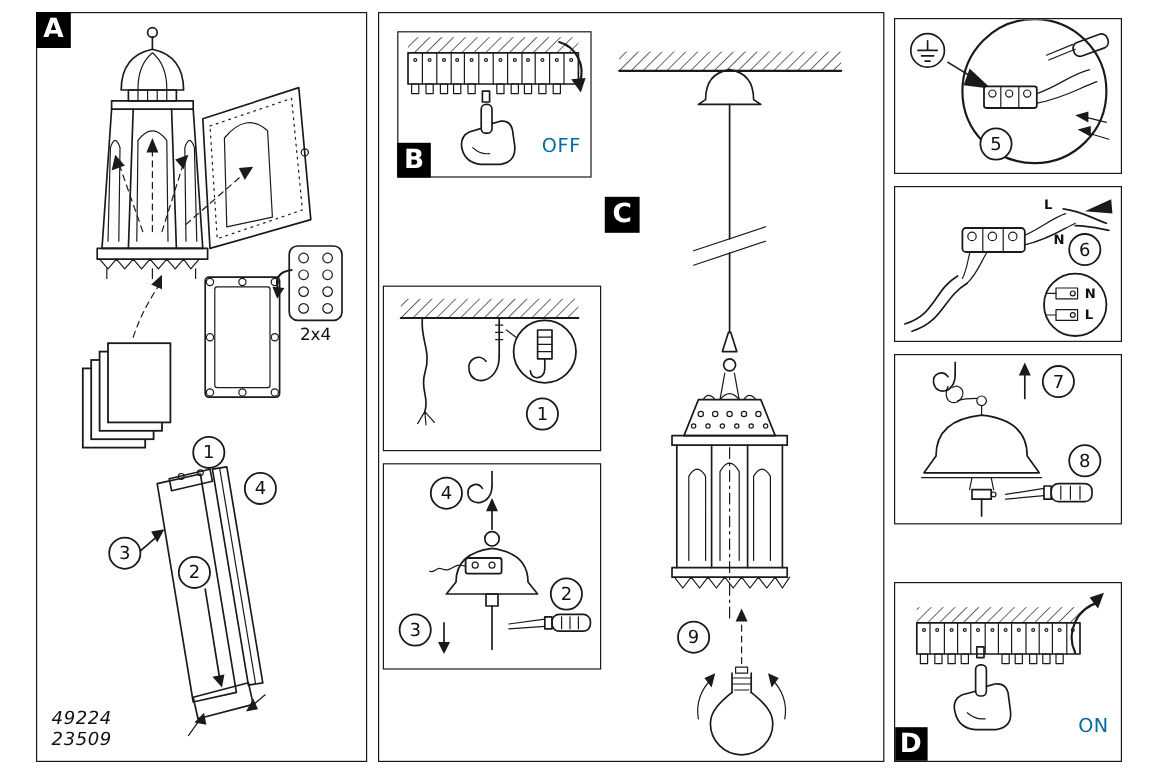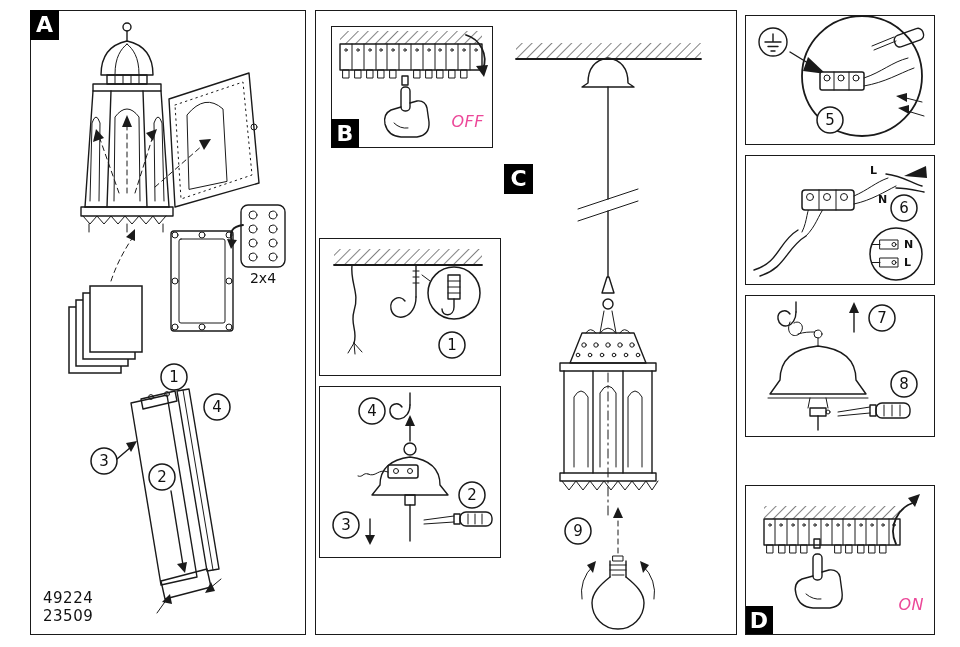--- a/index.html
+++ b/index.html
@@ -17,22 +17,22 @@
   .dash    { stroke-dasharray:5 4; }
   .dashdot { stroke-dasharray:9 4 2 4; }
   .dots    { stroke-dasharray:1.5 4; }
   text { font-family:"DejaVu Sans", sans-serif; fill:#111; stroke:none; }
   text.step  { font-size:15px; }
   text.small { font-size:11px; font-weight:bold; }
   text.mid   { font-size:14px; }
   .corner-label { position:absolute; background:#000; color:#fff; font-weight:bold;
        font-size:22px; width:29px; height:30px; display:flex; align-items:center;
        justify-content:center; line-height:1; z-index:5; }
-  .switch-word { position:absolute; font-size:16px; letter-spacing:0.5px; color:#ec4899; z-index:4;font-style:italic; }
-  .models { position:absolute; left:12px; bottom:8px; font-size:15px; line-height:1.25; letter-spacing:0.5px; }
+  .switch-word { position:absolute; font-size:16px; letter-spacing:0.5px; color:#0369a1; z-index:4; }
+  .models { position:absolute; left:12px; bottom:8px; font-size:15px; line-height:1.25; letter-spacing:0.5px;font-style:italic; }
 </style>
 </head>
 <body>
 
 <div class="sheet">
 
   <div class="box" style="left:30px; top:10px; width:276px; height:625px;">
     <div class="corner-label" style="left:-1px; top:-1px;">A</div>
     <svg width="272" height="621" viewBox="0 0 272 621">
 

